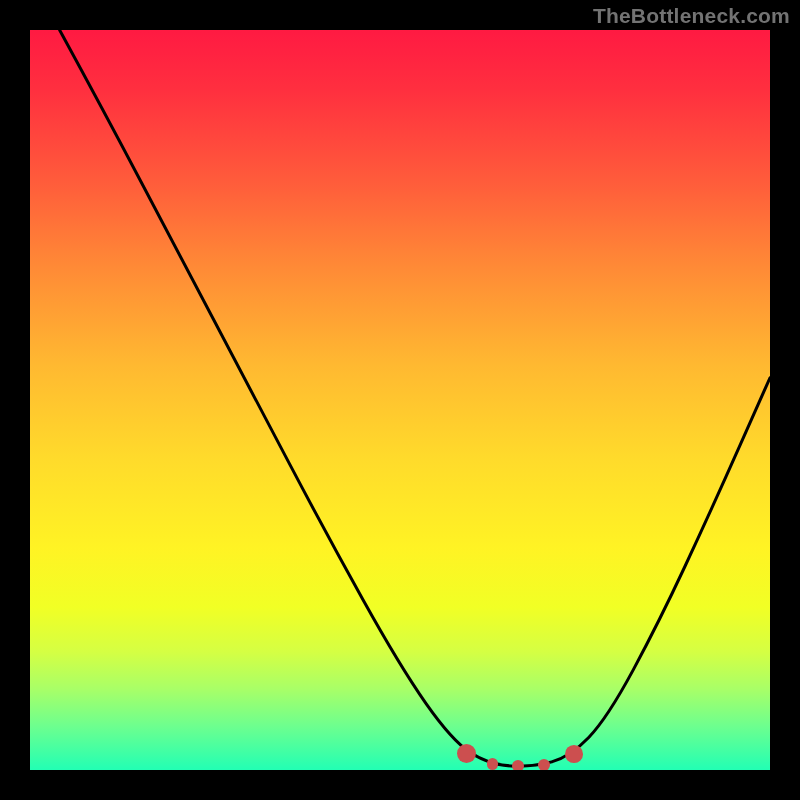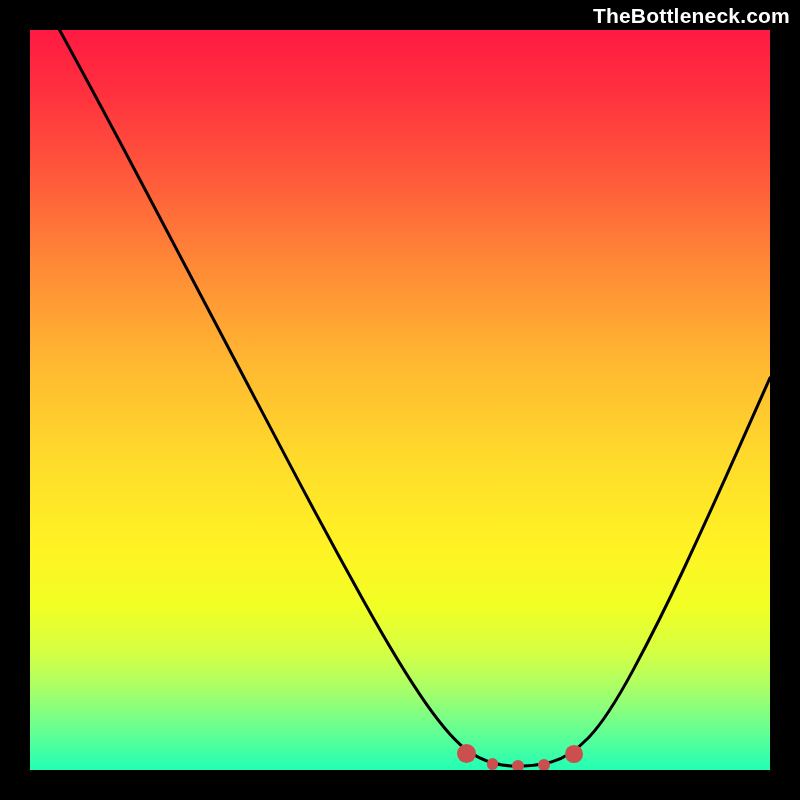--- a/index.html
+++ b/index.html
@@ -14,21 +14,21 @@
   .frame {
     position: relative;
     width: 800px;
     height: 800px;
     background: #000;
   }
   .watermark {
     position: absolute;
     top: 4px;
     right: 10px;
-    color: #ffffff;
+    color: #737373;
     font-size: 21px;
     font-weight: 600;
     letter-spacing: 0.2px;
     z-index: 10;
   }
   .plot-area {
     position: absolute;
     left: 30px;
     top: 30px;
     width: 740px;

